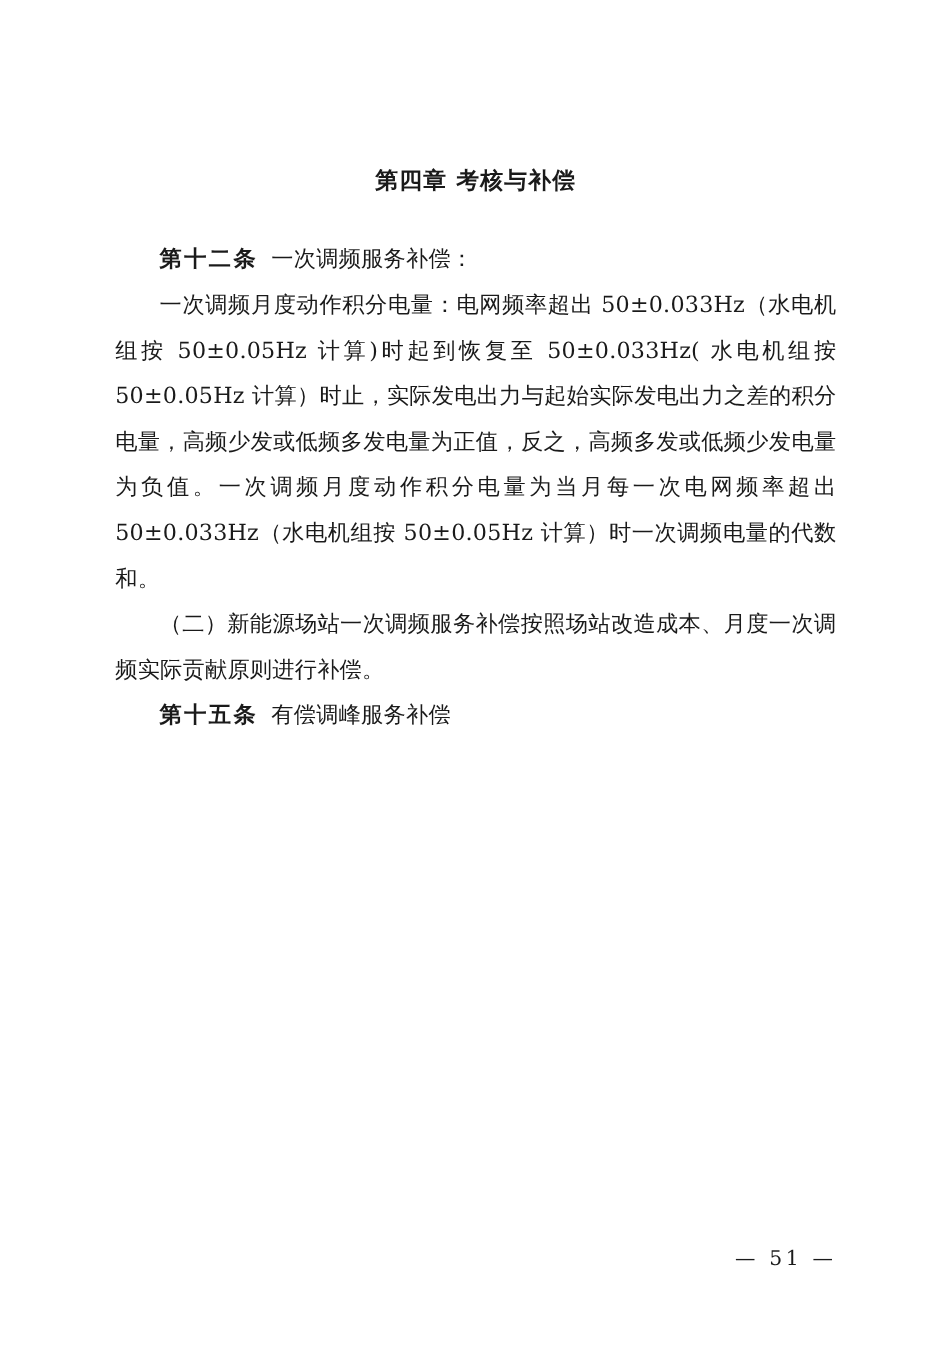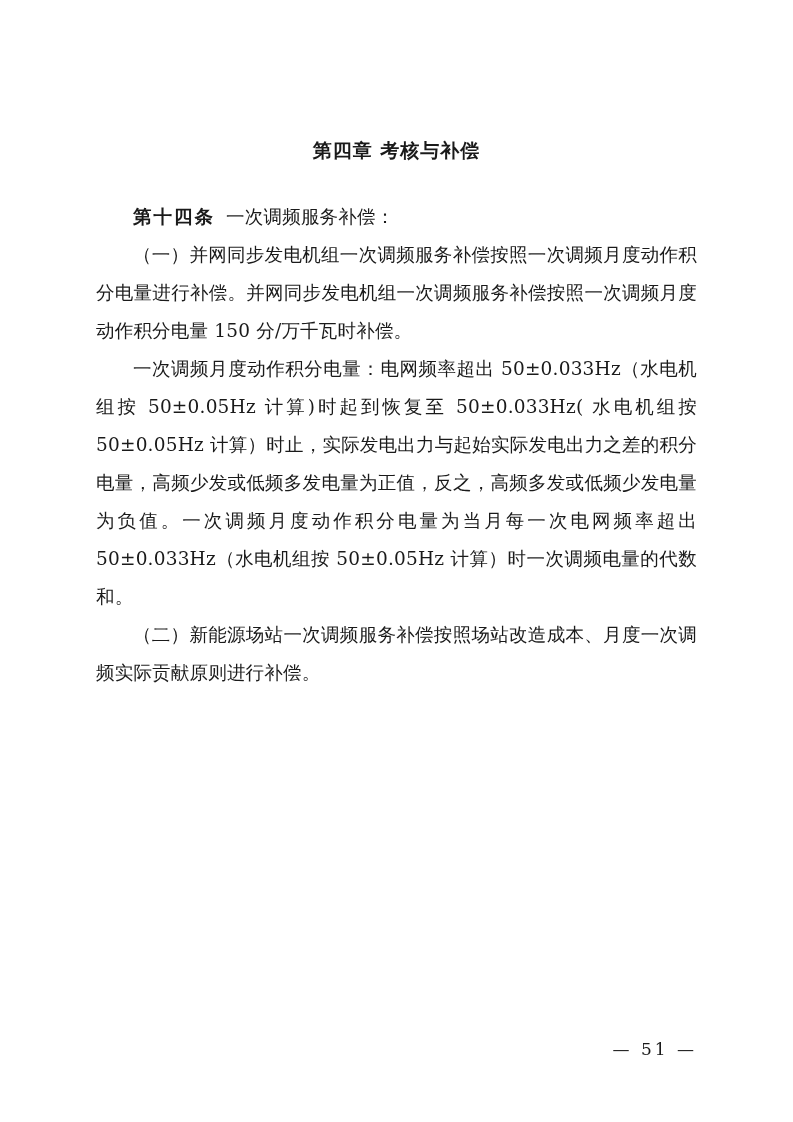--- a/index.html
+++ b/index.html
@@ -61,30 +61,30 @@
 </head>
 <body>
 
 <div class="page">
 
   <h1 class="chapter-title">第四章 考核与补偿</h1>
 
 
 
   <p class="para">
-    <span class="lead">第十四条</span><span class="gap"></span><span>一次调频服务补偿：</span>
+    <span class="lead">第十二条</span><span class="gap"></span><span>一次调频服务补偿：</span>
   </p>
 
-  <p class="para">
-    <span>（一）并网同步发电机组一次调频服务补偿按照一次调频月度动作积分电量进行补偿。并网同步发电机组一次调频服务补偿按照一次调频月度动作积分电量 150 分/万千瓦时补偿。</span>
-  </p>
 
   <p class="para">
     <span>一次调频月度动作积分电量：电网频率超出 50±0.033Hz（水电机组按 50±0.05Hz 计算)时起到恢复至 50±0.033Hz( 水电机组按 50±0.05Hz 计算）时止，实际发电出力与起始实际发电出力之差的积分电量，高频少发或低频多发电量为正值，反之，高频多发或低频少发电量为负值。一次调频月度动作积分电量为当月每一次电网频率超出 50±0.033Hz（水电机组按 50±0.05Hz 计算）时一次调频电量的代数和。</span>
   </p>
 
   <p class="para">
     <span>（二）新能源场站一次调频服务补偿按照场站改造成本、月度一次调频实际贡献原则进行补偿。</span>
   </p>
 
+  <p class="para">
+    <span class="lead">第十五条</span><span class="gap"></span><span>有偿调峰服务补偿</span>
+  </p>
 
   <div class="footer">— 51 —</div>
 </div>
 
 </body></html>

